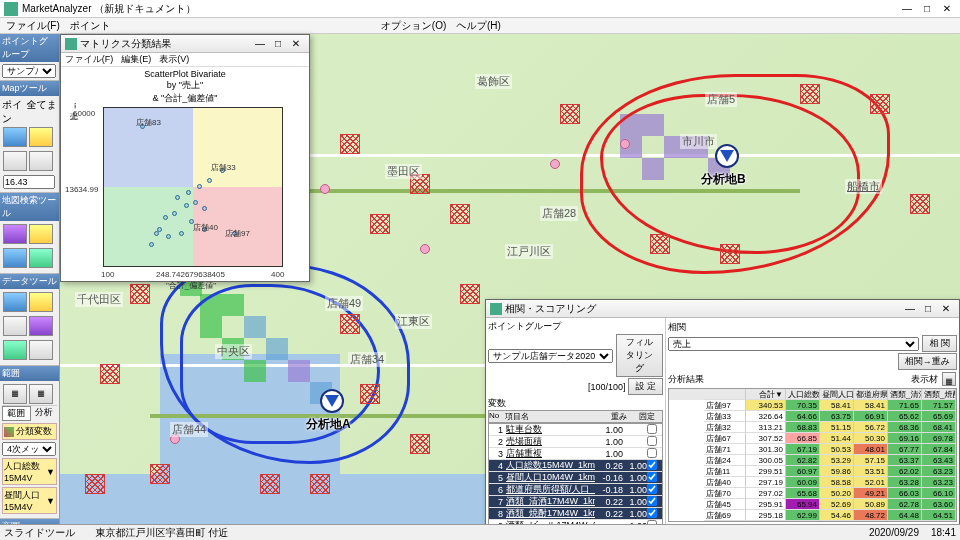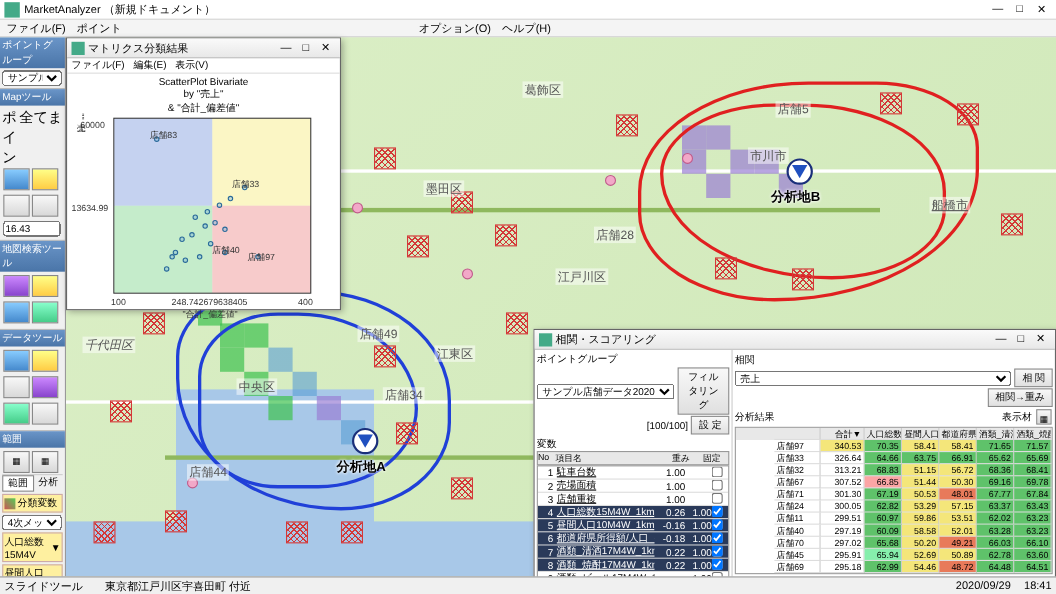--- a/index.html
+++ b/index.html
@@ -171,41 +171,41 @@
       <div class="store-dot" style="left:550px;top:125px;"></div>
       <div class="store-dot" style="left:170px;top:400px;"></div>
       <div class="store-dot" style="left:420px;top:210px;"></div>
       <div class="store-dot" style="left:620px;top:105px;"></div>
 
     <div class="marker" style="left:320px;top:355px;"></div>
     <div class="marker-lbl" style="left:306px;top:382px;">分析地A</div>
     <div class="marker" style="left:715px;top:110px;"></div>
     <div class="marker-lbl" style="left:701px;top:137px;">分析地B</div>
 
-    <div class="ward" style="left:75px;top:272px;font-style:italic;">千代田区</div>
+    <div class="ward" style="left:75px;top:258px;">千代田区</div>
     <div class="ward" style="left:215px;top:310px;">中央区</div>
     <div class="ward" style="left:395px;top:280px;">江東区</div>
     <div class="ward" style="left:385px;top:130px;">墨田区</div>
     <div class="ward" style="left:505px;top:210px;">江戸川区</div>
     <div class="ward" style="left:475px;top:40px;">葛飾区</div>
     <div class="ward" style="left:680px;top:100px;">市川市</div>
     <div class="ward" style="left:845px;top:145px;text-decoration:underline;">船橋市</div>
     <div class="ward" style="left:705px;top:58px;">店舗5</div>
     <div class="ward" style="left:540px;top:128px;margin-top:44px;">店舗28</div>
     <div class="ward" style="left:325px;top:262px;">店舗49</div>
     <div class="ward" style="left:348px;top:318px;">店舗34</div>
     <div class="ward" style="left:170px;top:388px;">店舗44</div>
   </div>
 
   <div class="left">
     <div class="sec-t">ポイントグループ</div>
     <div class="sec"><select><option>サンプル店舗データ</option></select></div>
     <div class="sec-t">Mapツール</div>
     <div class="sec">
-      <div style="display:flex;font-size:13px;">
+      <div style="display:flex;font-size:10px;">
           <span style="flex:1">ポイン</span>
           <span>全てま</span>
         </div>
       <span class="tbtn c2"></span><span class="tbtn c1"></span>
       <span class="tbtn"></span><span class="tbtn"></span>
       <input value="16.43" style="">
     </div>
     <div class="sec-t">地図検索ツール</div>
     <div class="sec"><span class="tbtn c3"></span><span class="tbtn c1"></span><span class="tbtn c2"></span><span class="tbtn c4"></span></div>
     <div class="sec-t">データツール</div>
@@ -495,21 +495,21 @@
               <span class="rc rc1" style="background:">297.02</span>
               <span class="rc rc2" style="background:#5fc26a">65.68</span>
               <span class="rc rc3" style="background:#f4e67a">50.20</span>
               <span class="rc rc4" style="background:#e87a5a">49.21</span>
               <span class="rc rc5" style="background:#5fc26a">66.03</span>
               <span class="rc rc6" style="background:#5fc26a">66.10</span>
             </div>
             <div class="rr">
               <span class="rc rc0" style="background:">店舗45</span>
               <span class="rc rc1" style="background:">295.91</span>
-              <span class="rc rc2" style="background:#86efac">65.94</span>
+              <span class="rc rc2" style="background:#a21caf">65.94</span>
               <span class="rc rc3" style="background:#f4e67a">52.69</span>
               <span class="rc rc4" style="background:#f4e67a">50.89</span>
               <span class="rc rc5" style="background:#5fc26a">62.78</span>
               <span class="rc rc6" style="background:#5fc26a">63.60</span>
             </div>
             <div class="rr">
               <span class="rc rc0" style="background:">店舗69</span>
               <span class="rc rc1" style="background:">295.18</span>
               <span class="rc rc2" style="background:#5fc26a">62.99</span>
               <span class="rc rc3" style="background:#f4e67a">54.46</span>

